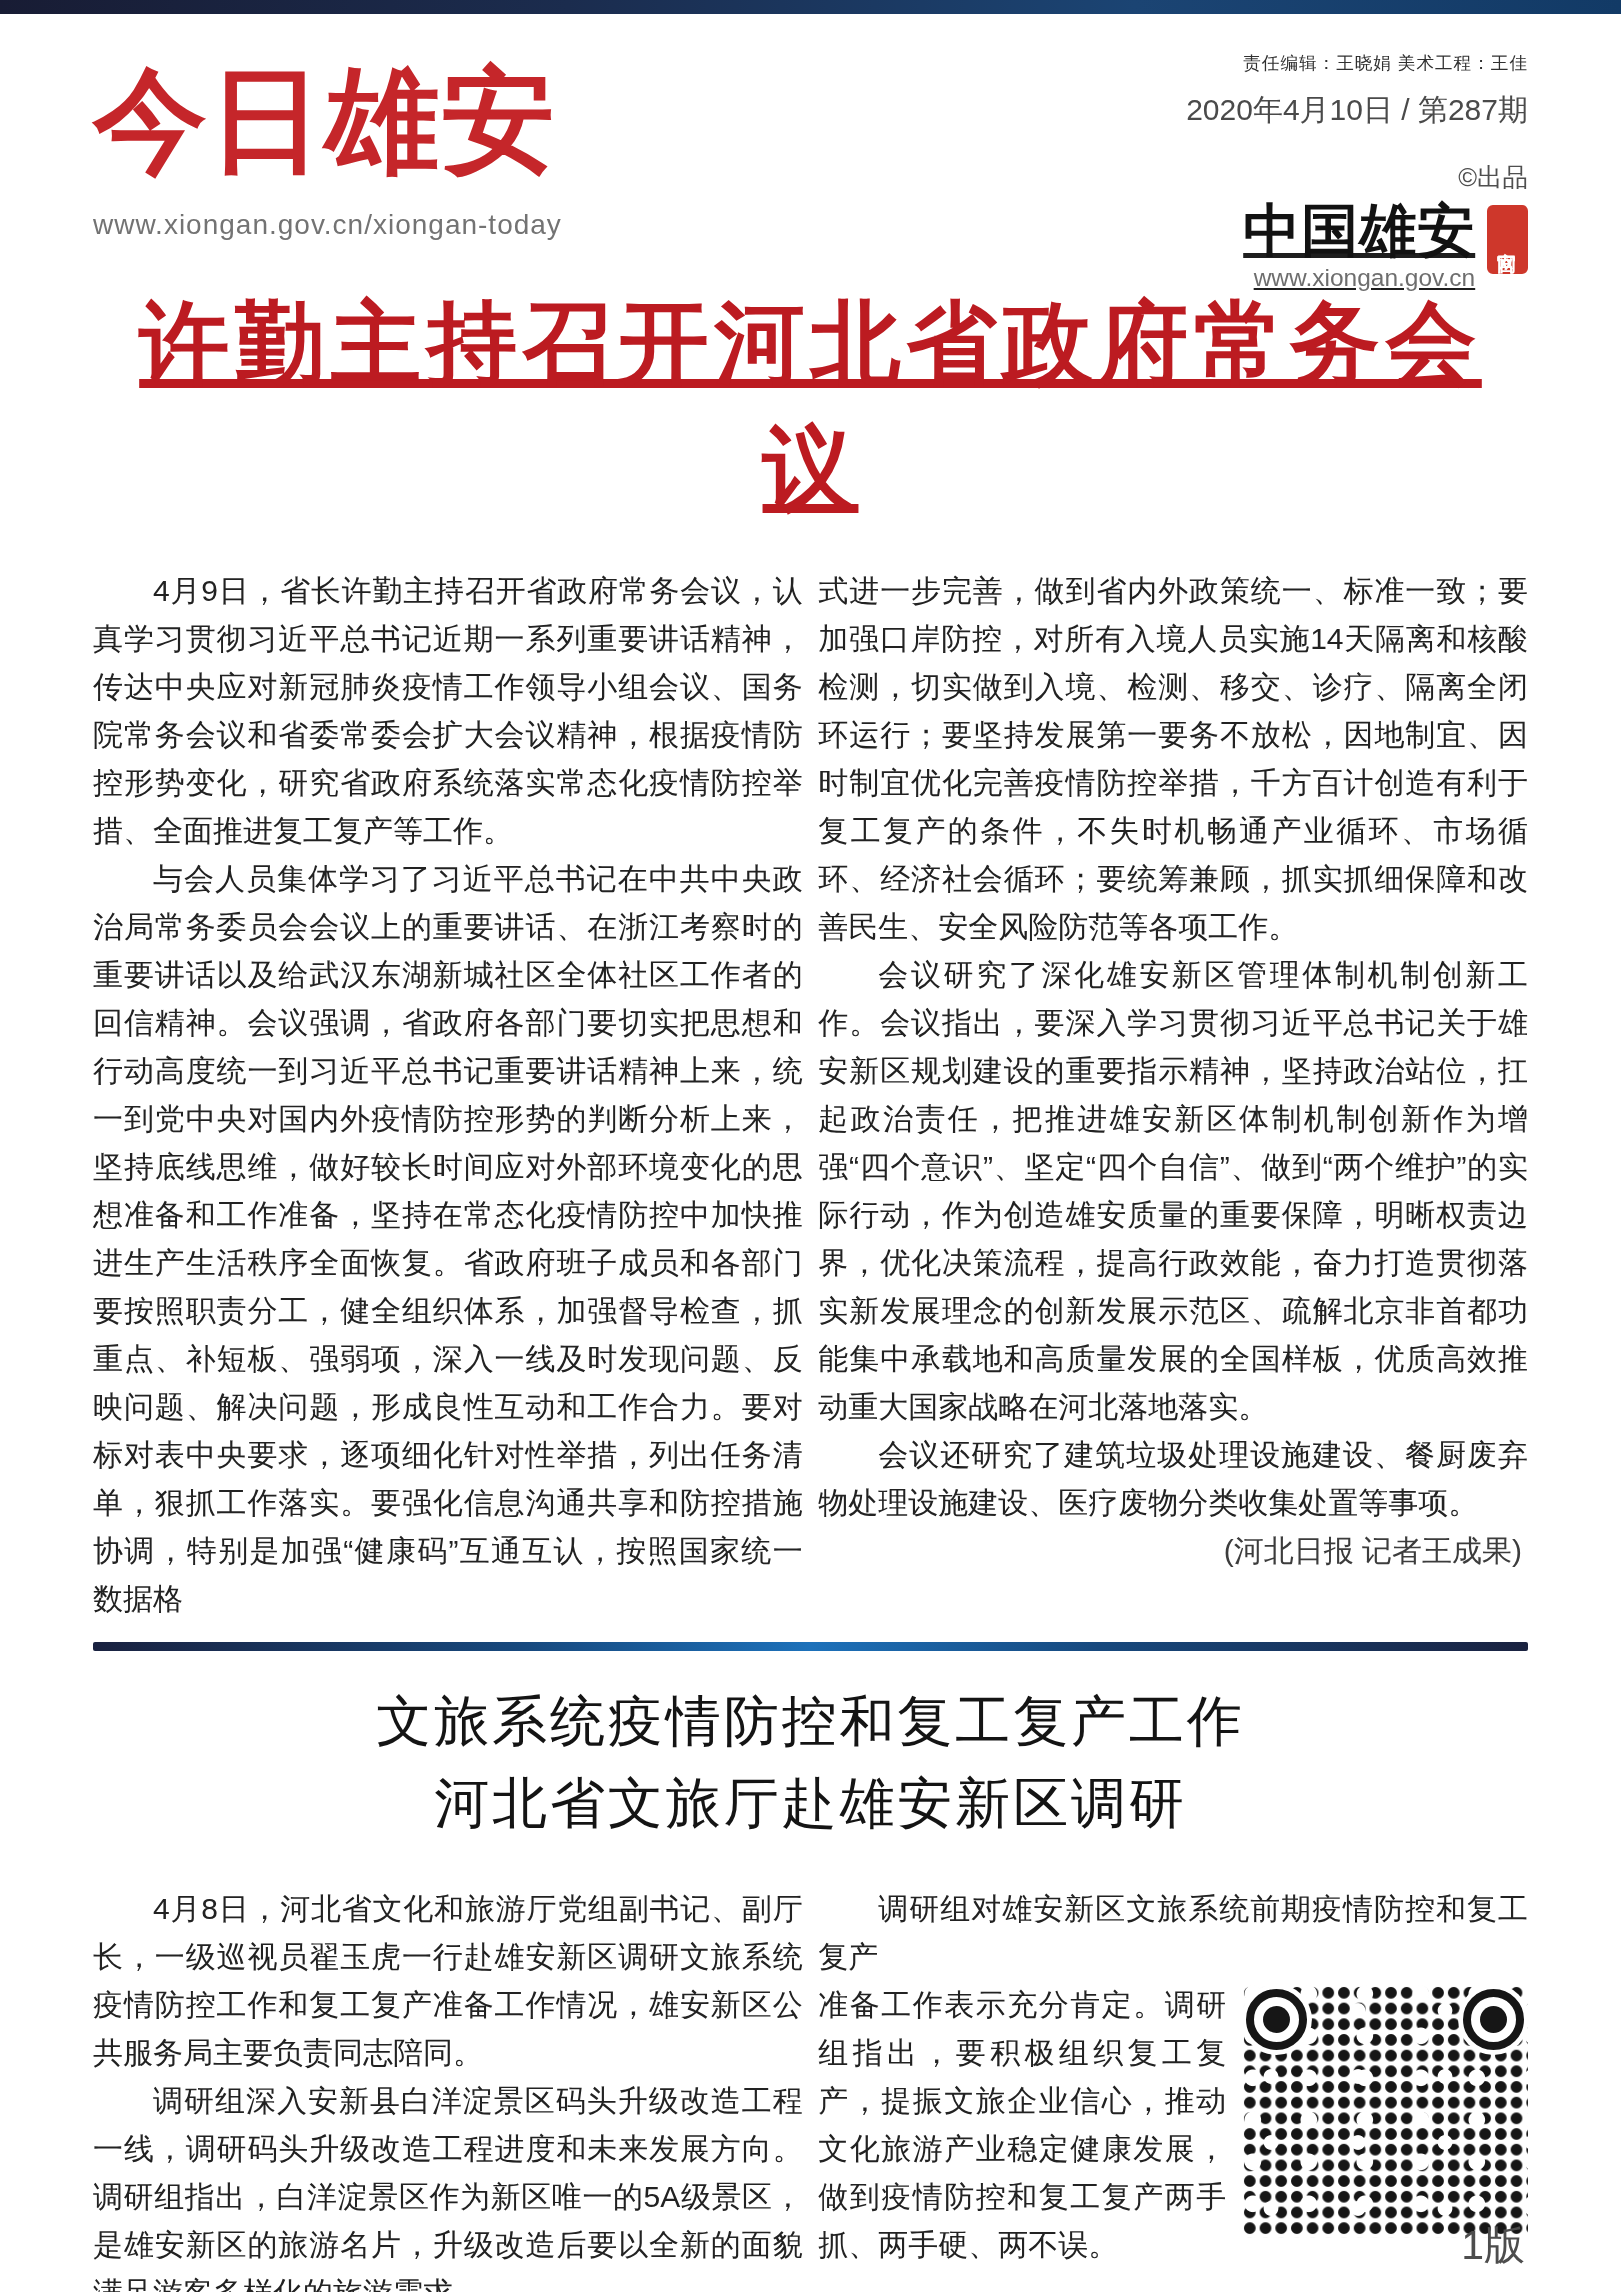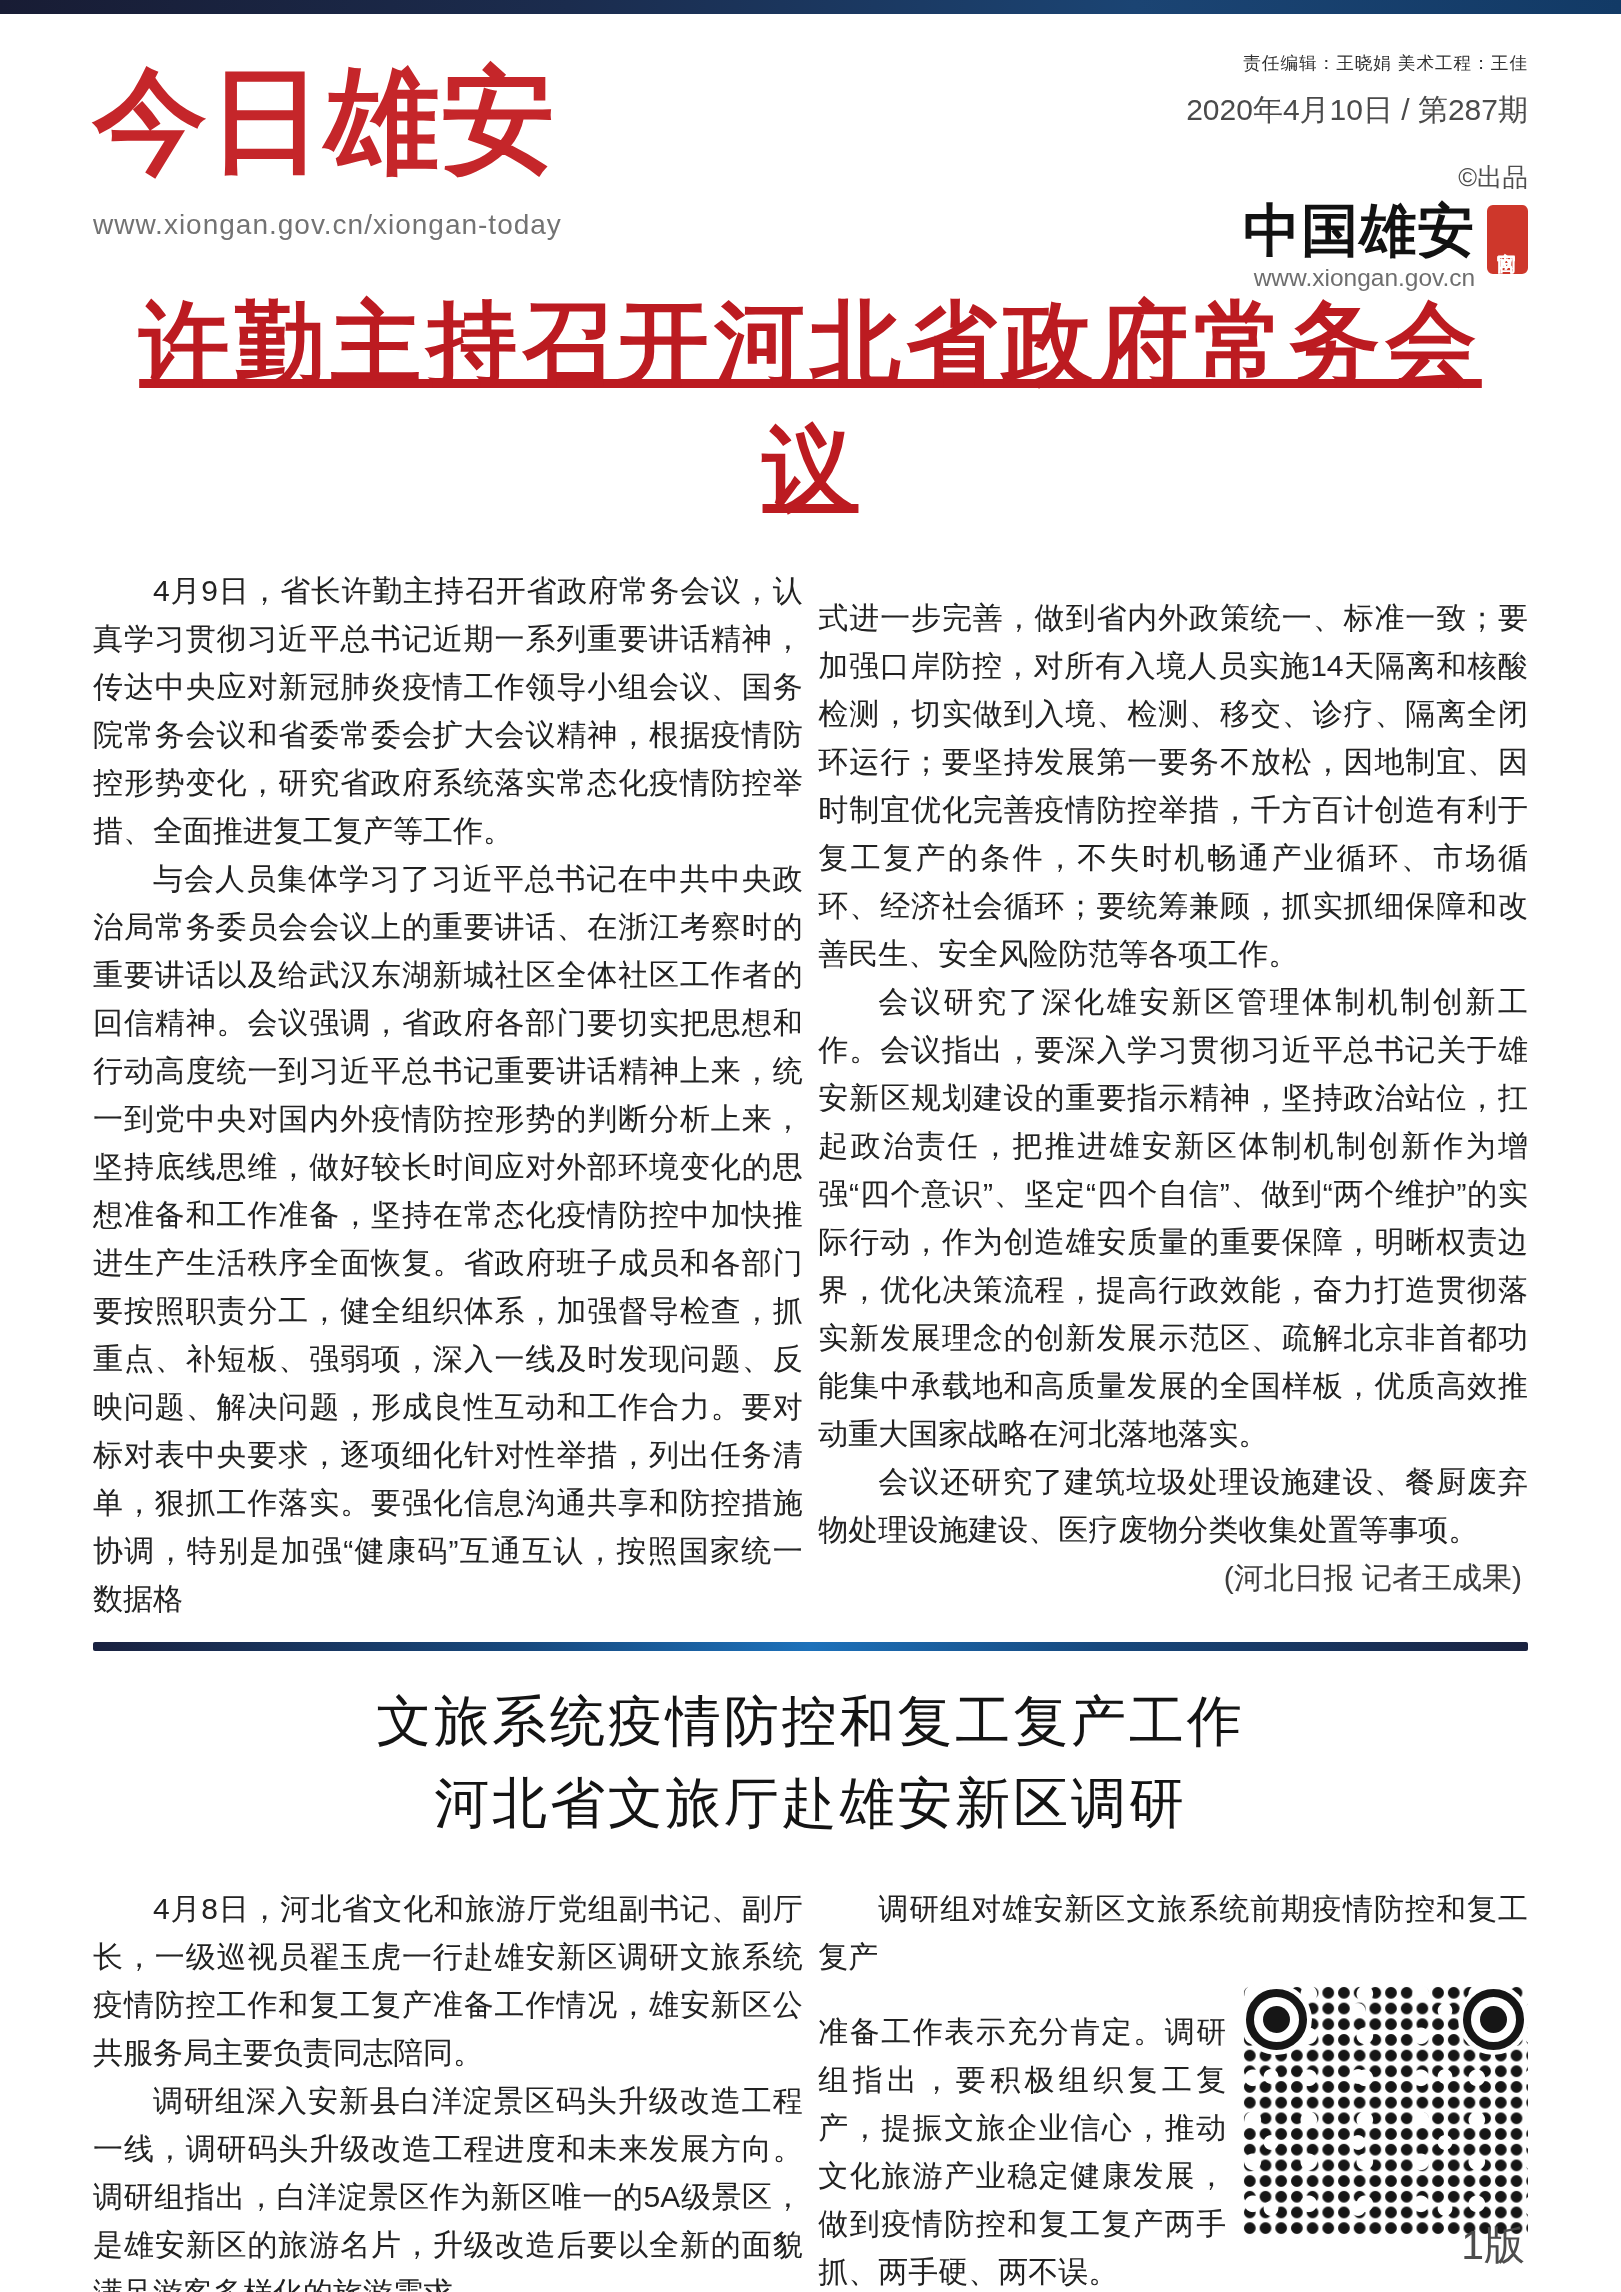--- a/index.html
+++ b/index.html
@@ -18,21 +18,21 @@
     font-family:"DejaVu Serif","Liberation Serif",serif;
     font-weight:bold;font-size:114px;line-height:147px;
     color:#c5262a;letter-spacing:2px;
   }
   .paper-url{margin-top:15px;font-size:28px;color:#737373;letter-spacing:1px;}
   .mast-right{position:absolute;top:3.9px;right:0;text-align:right;}
   .credits{font-size:17.6px;color:#303030;letter-spacing:1px;}
   .issue{margin-top:15.7px;font-size:30px;color:#4a4a4a;}
   .produced{margin-top:29px;font-size:25.5px;color:#4f4f4f;}
   .brand-row{margin-top:3.9px;display:flex;justify-content:flex-end;align-items:flex-start;gap:11.8px;}
-  .brand-col{text-align:right;}
+  .brand-col{text-align:right;text-decoration:underline;}
   .brand-logo{
     font-family:"DejaVu Serif","Liberation Serif",serif;
     font-weight:bold;font-size:57px;line-height:61px;color:#121212;letter-spacing:1px;
   }
   .brand-url{margin-top:3.9px;font-size:24.5px;color:#6e6e6e;}
   .seal{
     width:41px;height:69px;margin-top:5.9px;background:#ce372b;border-radius:5.9px;
     color:#fff;font-size:19.6px;font-weight:bold;
     writing-mode:vertical-rl;text-orientation:upright;
     display:flex;align-items:center;justify-content:center;letter-spacing:3.9px;
@@ -40,21 +40,21 @@
   
   .headline1{
     margin:37px 93px 0;text-align:center;
     font-family:"DejaVu Serif","Liberation Serif",serif;
     font-weight:bold;font-size:90px;line-height:125px;
     color:#bc1b21;letter-spacing:5.9px;text-decoration:underline;
   }
   .cols{display:flex;gap:15.7px;margin:37px 93px 0;}
   .col{flex:1;min-width:0;font-size:30px;line-height:48px;text-align:justify;color:#222;}
   .col p{margin:0;text-indent:2em;}
-  .col p.cont{text-indent:0;margin-top:27px;}
+  .col p.cont{text-indent:0;}
   .byline{text-align:right;text-indent:0 !important;color:#3c3c3c;padding-right:5.9px;}
   
   .divider{
     margin:19.6px 93px 0;height:8.8px;border-radius:2px;
     background:linear-gradient(90deg,#1a2240 0%,#17497e 30%,#1d71ba 50%,#17497e 70%,#1a2240 100%);
   }
   
   .headline2{
     margin:29px 93px 0;text-align:center;font-weight:normal;
     font-size:55px;line-height:82px;color:#141414;letter-spacing:2.9px;

